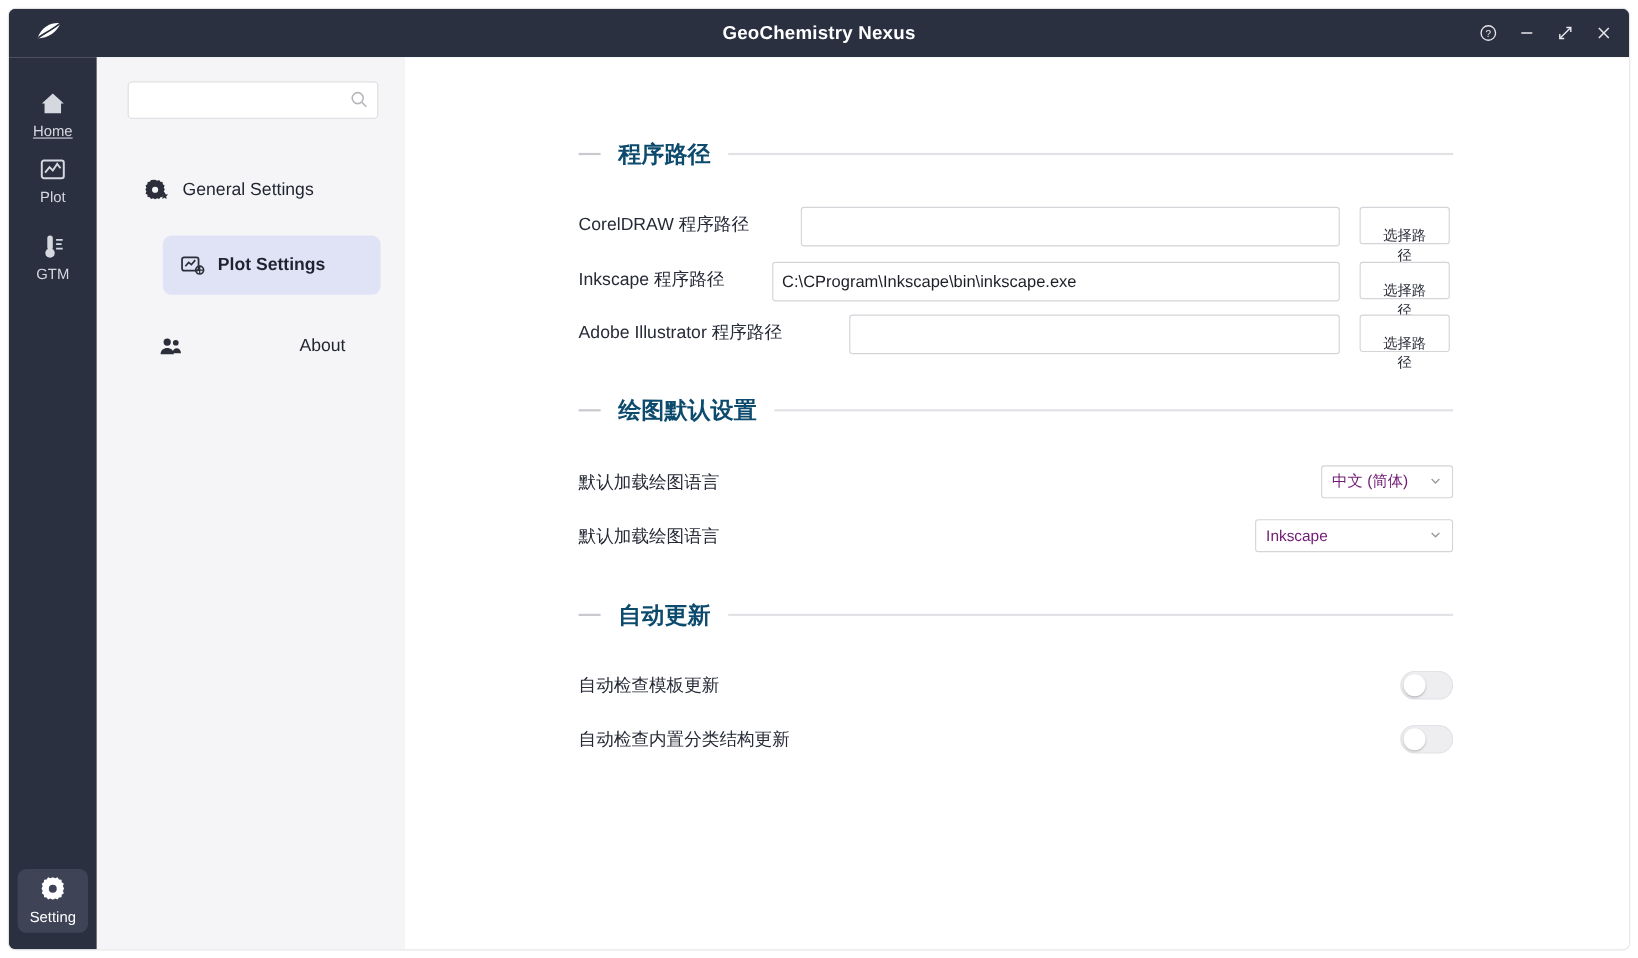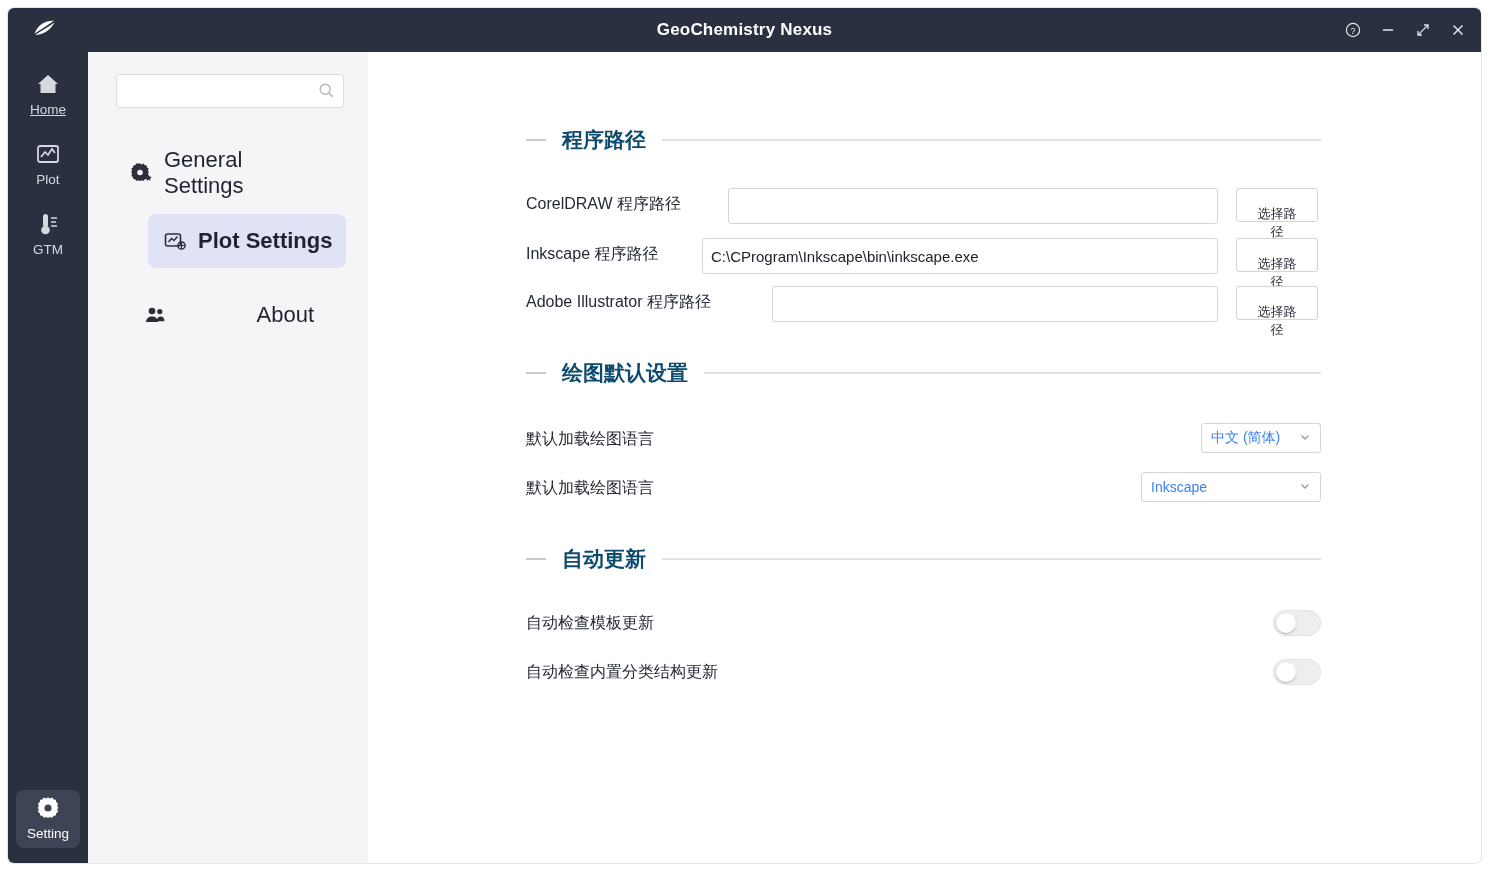--- a/index.html
+++ b/index.html
@@ -95,21 +95,21 @@
     margin-top: 5px;
   }
   .rail-item .lbl {
     display: block;
     line-height: 18px;
   }
   .rail-item.active {
     background: #3e4456;
     color: #ffffff;
   }
-  #rail-home { top: 14px; text-decoration: underline; }
+  #rail-home { top: 24px; text-decoration: underline; }
   #rail-plot { top: 84px; }
   #rail-gtm  { top: 154px; }
   #rail-setting { top: 738px; }
   
   .listpanel {
     position: absolute;
     left: 80px;
     top: 44px;
     width: 280px;
     height: 811px;
@@ -160,21 +160,21 @@
   .nav-item .nav-ico {
     width: 26px;
     margin-left: 14px;
     display: flex;
     align-items: center;
     justify-content: center;
     color: #2c2f3a;
   }
   .nav-item .nav-lbl {
     margin-left: 10px;
-    font-size: 22px;
+    font-size: 16px;
     color: #1f2330;
   }
   .nav-item.active {
     background: #dfe3f5;
     margin-left: 32px;
   }
   #nav-general { top: 94px; }
   #nav-plot    { top: 162px; }
   #nav-about   { top: 236px; left: 40px; width: 186px; justify-content: space-between;}
   
@@ -249,21 +249,21 @@
     height: 30px;
     background: #ffffff;
     border: 1px solid #d4d4d9;
     border-radius: 3px;
     display: flex;
     align-items: center;
     justify-content: space-between;
     padding: 0 9px;
     box-sizing: border-box;
     font-size: 14px;
-    color: #3b82f6;
+    color: #701a75;
     cursor: default;
   }
   .select-box .chev {
     color: #9a9aa2;
     font-size: 12px;
     margin-left: 8px;
   }
   .toggle {
     position: absolute;
     width: 48px;

